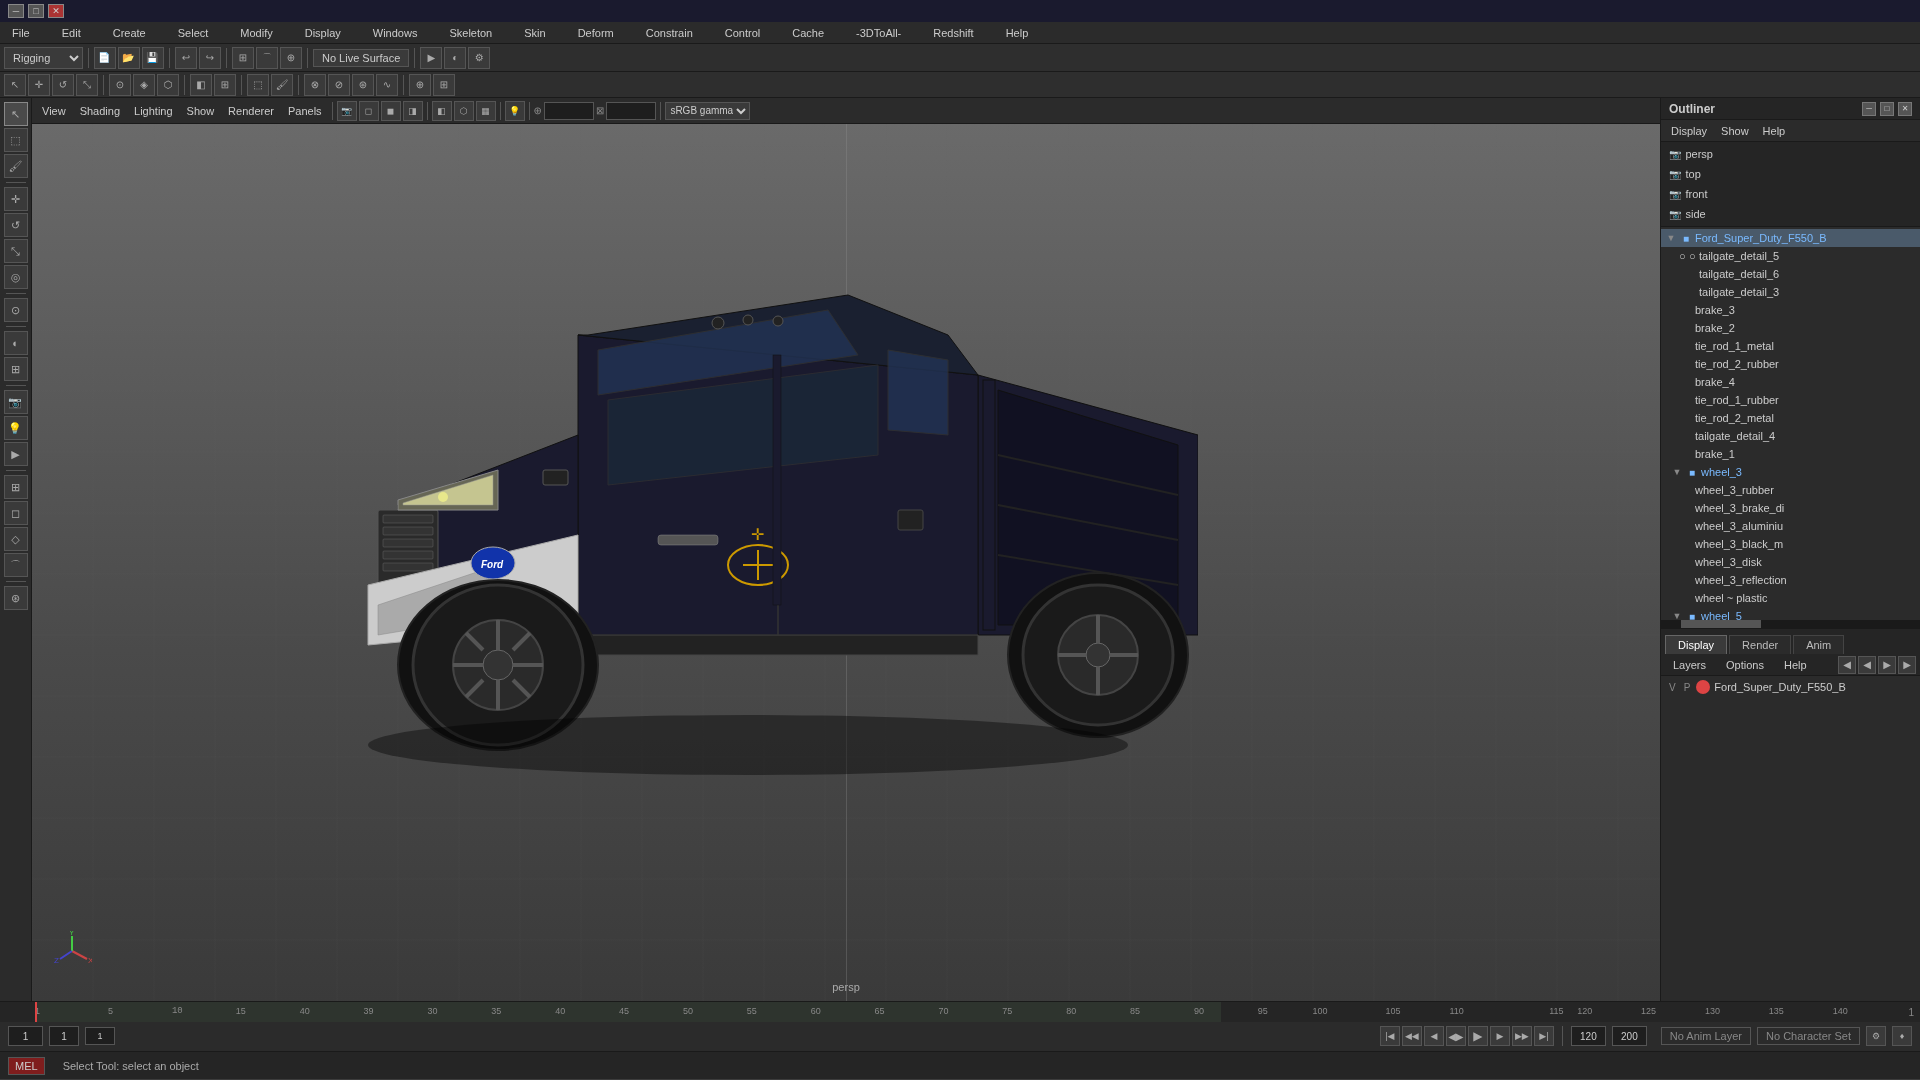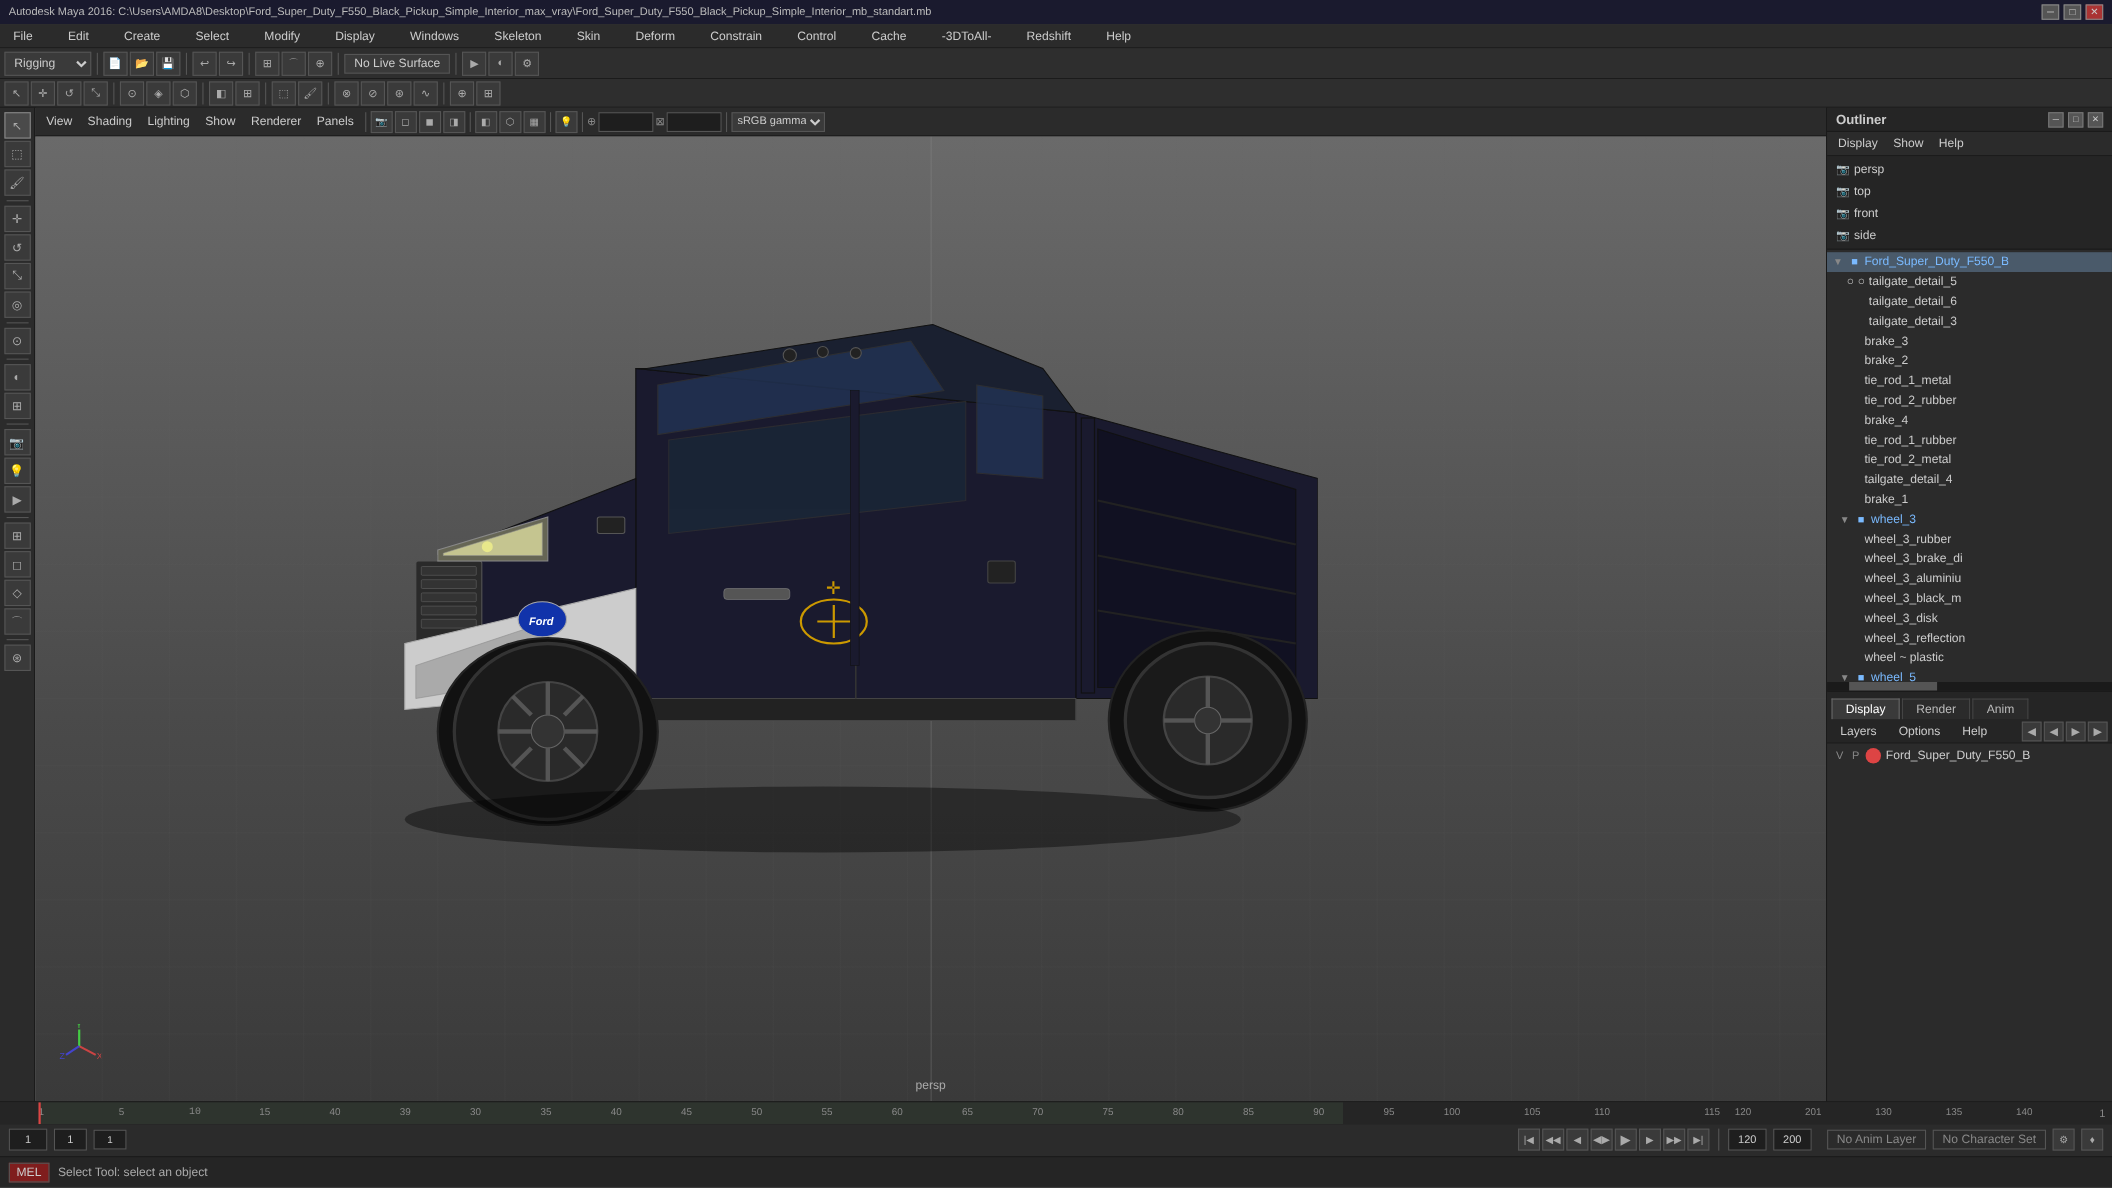--- a/index.html
+++ b/index.html
@@ -434,20 +434,21 @@
       border: 1px solid #555;
       padding: 2px 6px;
       font-size: 11px;
       color: #ccc;
       cursor: pointer;
     }
     .status-text {
       font-size: 11px;
       color: #aaa;
       flex: 1;
+      margin-left: 10px;
     }
 
     
     #viewport-bg {
       position: absolute;
       top: 0; left: 0; right: 0; bottom: 0;
       background: linear-gradient(180deg, #6a6a6a 0%, #4a4a4a 60%, #3a3a3a 100%);
     }
 
     
@@ -515,21 +516,20 @@
       align-items: center;
       gap: 2px;
       padding: 0 4px;
       border-bottom: 1px solid #1a1a1a;
     }
   </style>
 </head>
 <body>
 
 <div id="title-bar">
-  <span style="font-size:10px; white-space:nowrap; overflow:hidden; max-width:1400px;">Autodesk Maya 2016: C:\Users\AMDA8\Desktop\Ford_Super_Duty_F550_Black_Pickup_Simple_Interior_max_vray\Ford_Super_Duty_F550_Black_Pickup_Simple_Interior_mb_standart.mb</span>
   <div class="window-controls">
     <div class="win-btn">─</div>
     <div class="win-btn">□</div>
     <div class="win-btn" style="background:#aa3333;">✕</div>
   </div>
 </div>
 
 <div id="menu-bar">
   <span class="menu-item">File</span>
   <span class="menu-item">Edit</span>
@@ -987,21 +987,21 @@
         <span style="position:absolute;left:53%;font-size:9px;color:#888;top:4px;">75</span>
         <span style="position:absolute;left:56.5%;font-size:9px;color:#888;top:4px;">80</span>
         <span style="position:absolute;left:60%;font-size:9px;color:#888;top:4px;">85</span>
         <span style="position:absolute;left:63.5%;font-size:9px;color:#888;top:4px;">90</span>
         <span style="position:absolute;left:67%;font-size:9px;color:#888;top:4px;">95</span>
         <span style="position:absolute;left:70%;font-size:9px;color:#888;top:4px;">100</span>
         <span style="position:absolute;left:74%;font-size:9px;color:#888;top:4px;">105</span>
         <span style="position:absolute;left:77.5%;font-size:9px;color:#888;top:4px;">110</span>
         <span style="position:absolute;left:81%;font-size:9px;color:#888;top:4px;margin-left:36px;">115</span>
         <span style="position:absolute;left:84.5%;font-size:9px;color:#888;top:4px;">120</span>
-        <span style="position:absolute;left:88%;font-size:9px;color:#888;top:4px;">201</span>
+        <span style="position:absolute;left:88%;font-size:9px;color:#888;top:4px;">125</span>
         <span style="position:absolute;left:91.5%;font-size:9px;color:#888;top:4px;">130</span>
         <span style="position:absolute;left:95%;font-size:9px;color:#888;top:4px;">135</span>
         <span style="position:absolute;left:98.5%;font-size:9px;color:#888;top:4px;">140</span>
 
         <div style="position:absolute;left:0%;top:0;width:2px;height:100%;background:#dd4444;"></div>
       </div>
 
       <div style="width:60px;text-align:right;padding-right:6px;">
         <span style="font-size:10px;color:#888;">1</span>
       </div>

